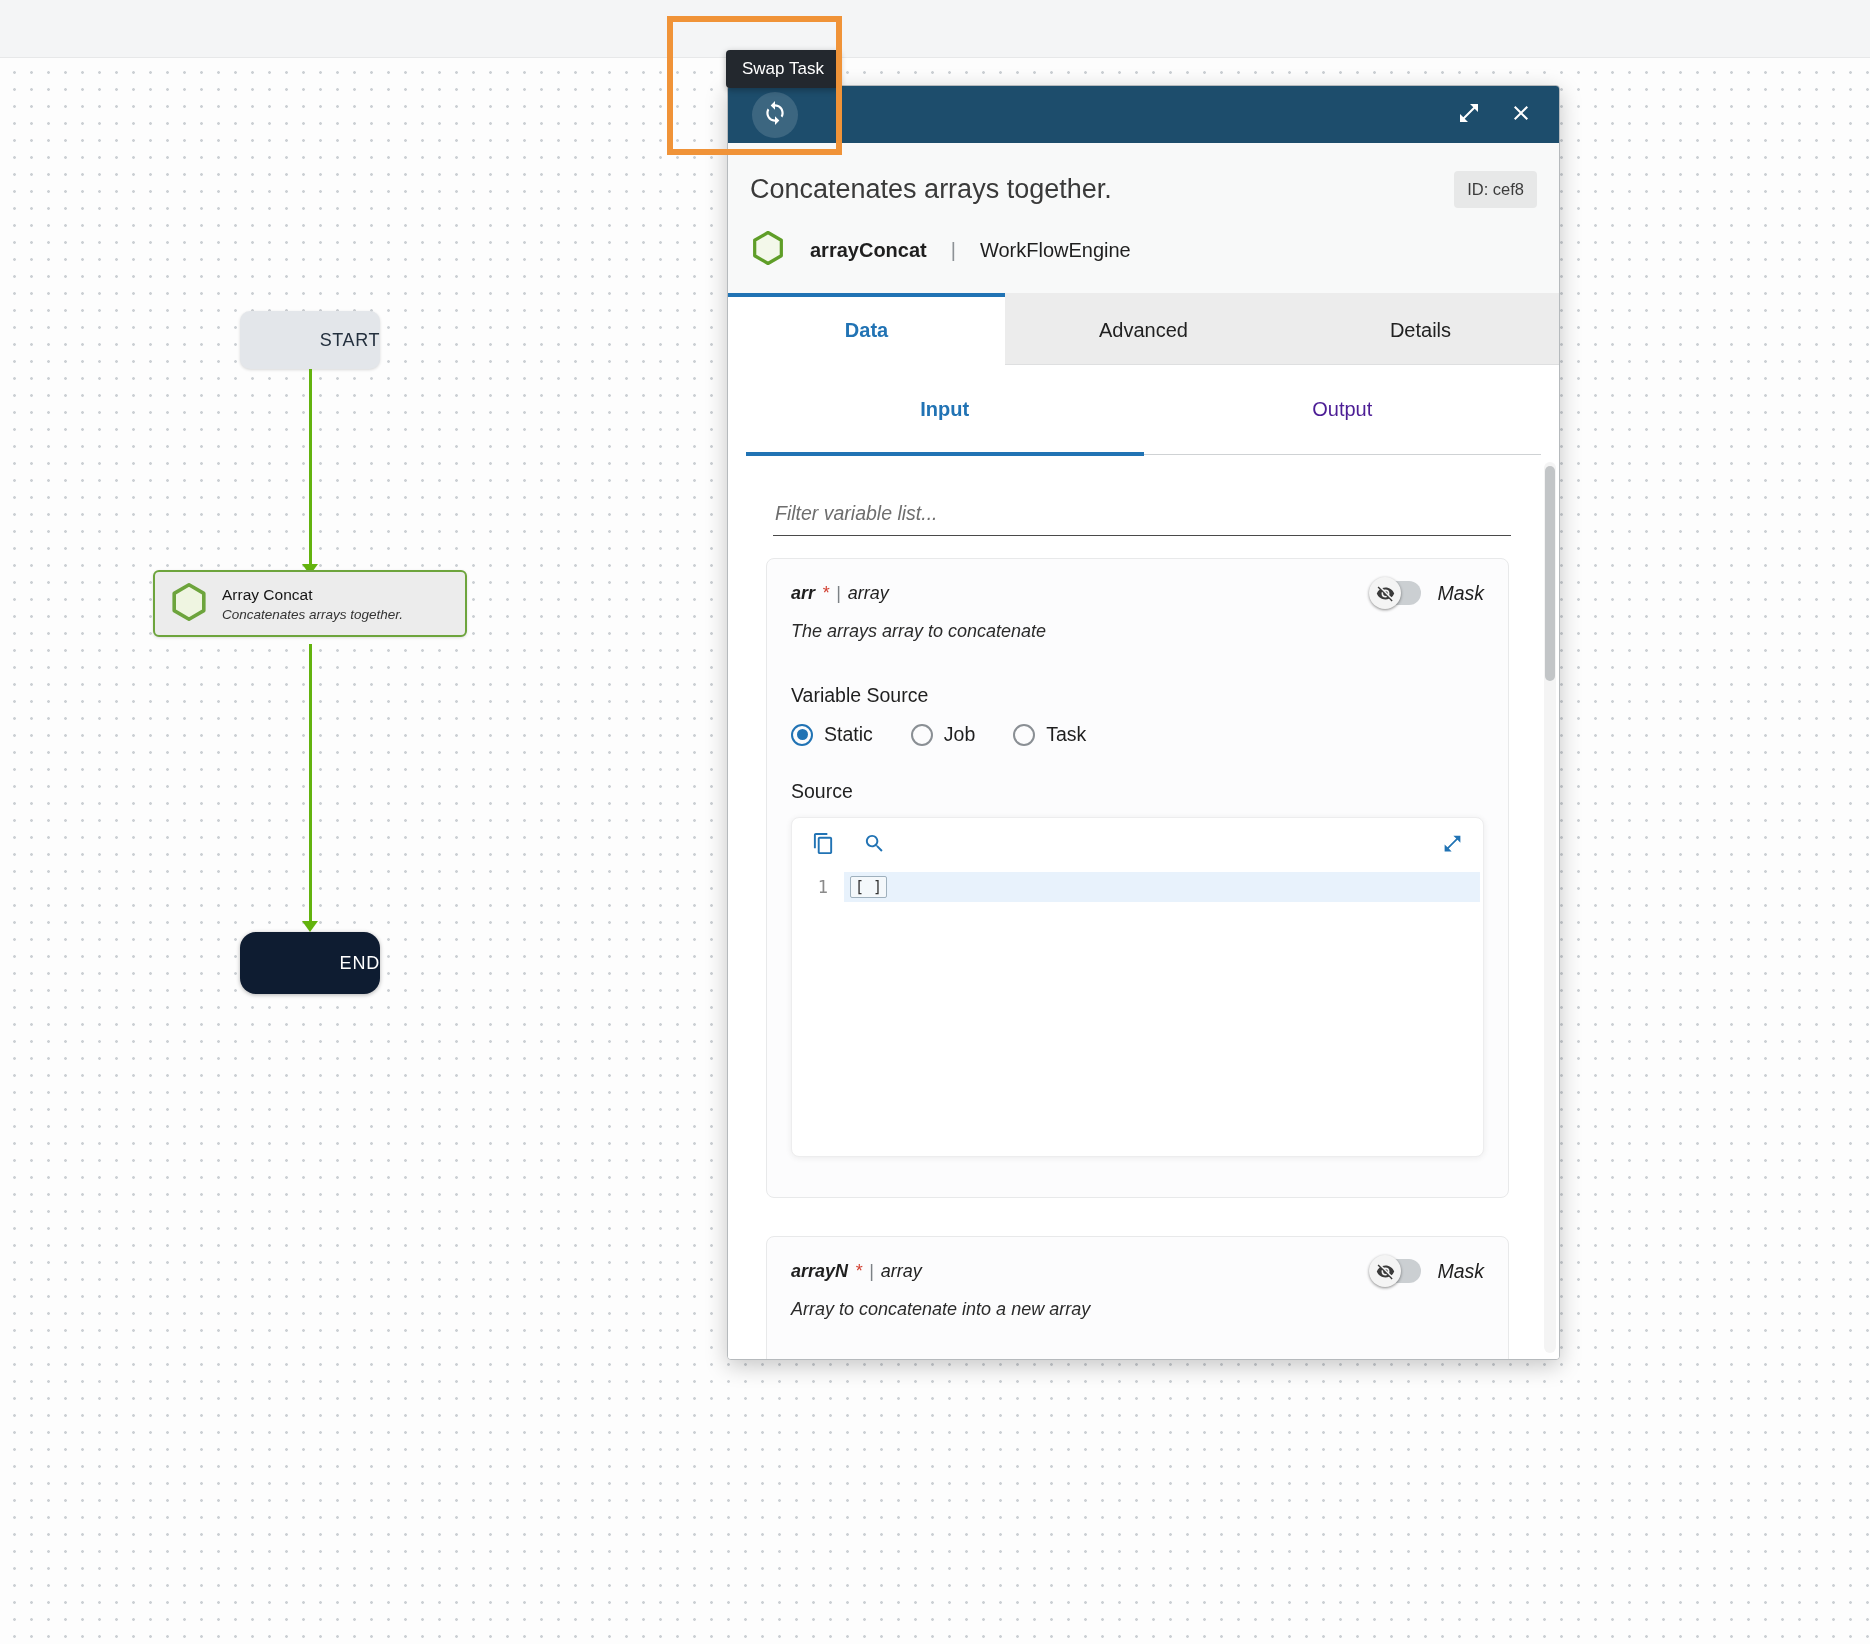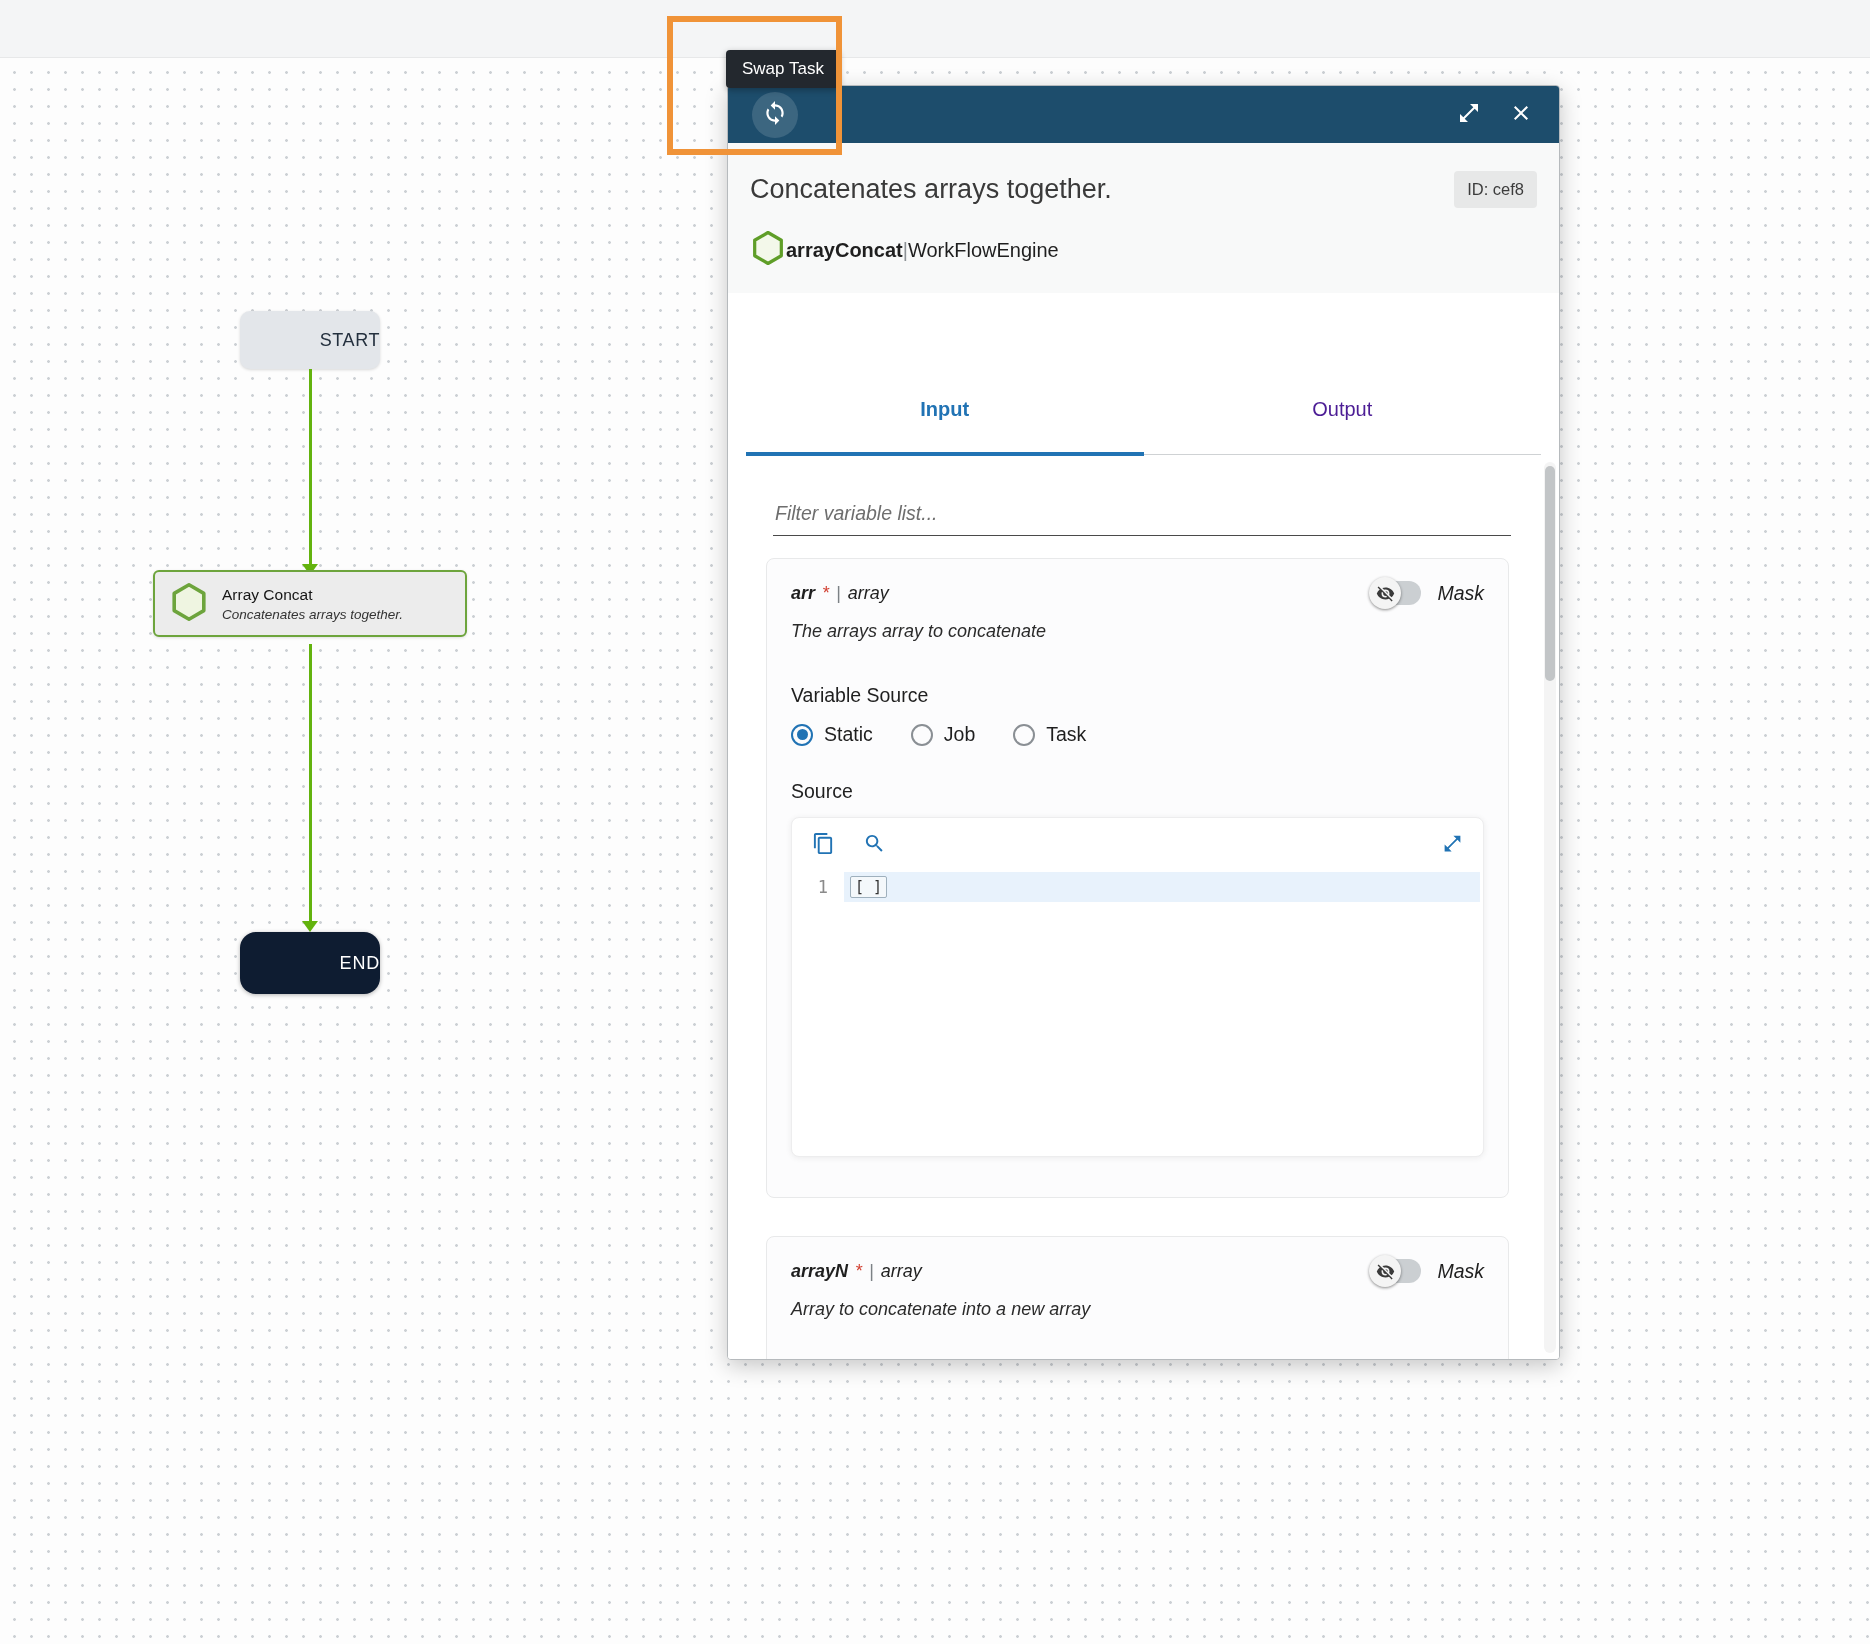--- a/index.html
+++ b/index.html
@@ -40,21 +40,21 @@
   .panel-header { position:absolute; top:0; left:0; right:0; height:57px; background:#1d4d6c;
     display:flex; align-items:center; padding:0 16px; }
   .icon-btn { background:transparent; border:none; cursor:pointer; display:flex; align-items:center; justify-content:center; padding:0; }
   .swap-btn { width:46px; height:46px; border-radius:50%; background:rgba(255,255,255,.14); margin-left:8px; }
   .header-actions { margin-left:auto; display:flex; gap:28px; margin-right:10px; }
 
   .title-section { position:absolute; top:57px; left:0; right:0; height:150px; background:#f8f9f9; padding:28px 22px 0 22px; }
   .title-row { display:flex; align-items:center; justify-content:space-between; }
   .panel-title { font-size:27px; font-weight:400; color:#3a3a3a; }
   .id-badge { background:#e7e8e8; border-radius:4px; padding:9px 13px; font-size:16.5px; color:#3c3c3c; white-space:nowrap; }
-  .task-meta { margin-top:22px; display:flex; align-items:center; gap:0; font-size:20px; color:#1f1f1f; }
+  .task-meta { margin-top:22px; display:flex; align-items:center; gap:24px; font-size:20px; color:#1f1f1f; }
   .task-name { font-weight:bold; }
   .meta-pipe { color:#8d9296; }
 
   .tabs { position:absolute; top:207px; left:0; right:0; height:72px; display:flex; background:#ececec; }
   .tab { flex:1; display:flex; align-items:center; justify-content:center; font-size:20px; color:#212121;
     border-top:4px solid transparent; background:#ececec; cursor:pointer; border-bottom:1px solid #dedfe0; }
   .tab.active { background:#ffffff; border-top-color:#2173b4; border-bottom-color:#ffffff; color:#2173b4; font-weight:bold; }
 
   .subtabs { position:absolute; top:279px; left:18px; right:18px; height:90px; display:flex; border-bottom:1px solid #cfd2d4; background:#fff; }
   .subtab { flex:1; display:flex; align-items:center; justify-content:center; font-size:20px; color:#4c1d95; cursor:pointer; position:relative; }
@@ -184,20 +184,25 @@
           <svg viewBox="0 0 100 100" width="36" height="36">
               <polygon points="50,7 87,28.5 87,71.5 50,93 13,71.5 13,28.5" fill="#f3f8ea" stroke="#5f9e28" stroke-width="9" stroke-linejoin="round"></polygon>
             </svg>
         </span>
         <span class="task-name">arrayConcat</span>
         <span class="meta-pipe">|</span>
         <span>WorkFlowEngine</span>
       </div>
     </section>
 
+    <nav class="tabs">
+      <div class="tab active">Data</div>
+      <div class="tab">Advanced</div>
+      <div class="tab">Details</div>
+    </nav>
 
     <nav class="subtabs">
       <div class="subtab active">Input</div>
       <div class="subtab">Output</div>
     </nav>
 
     <div class="content">
 
       <input class="filter" type="text" placeholder="Filter variable list..." style="">
 

